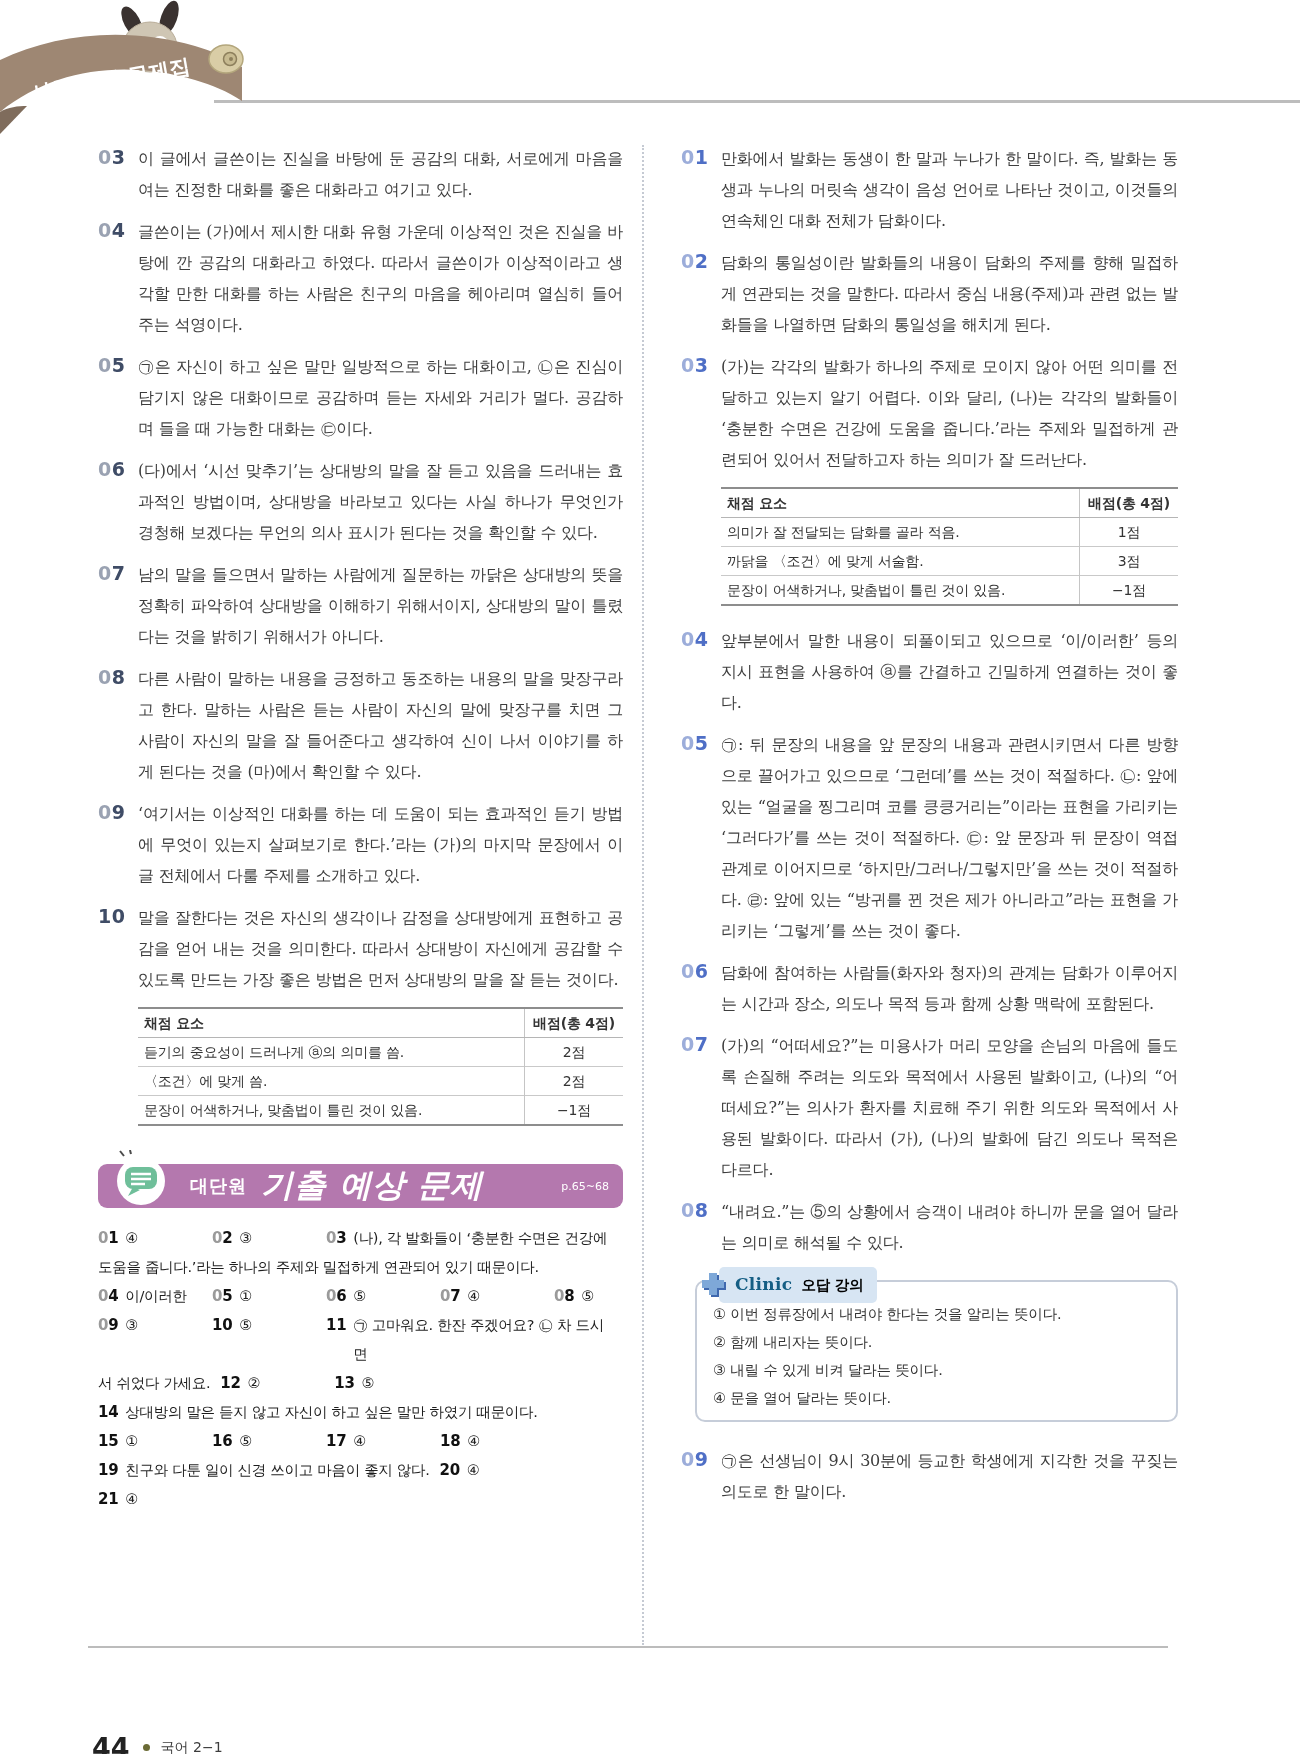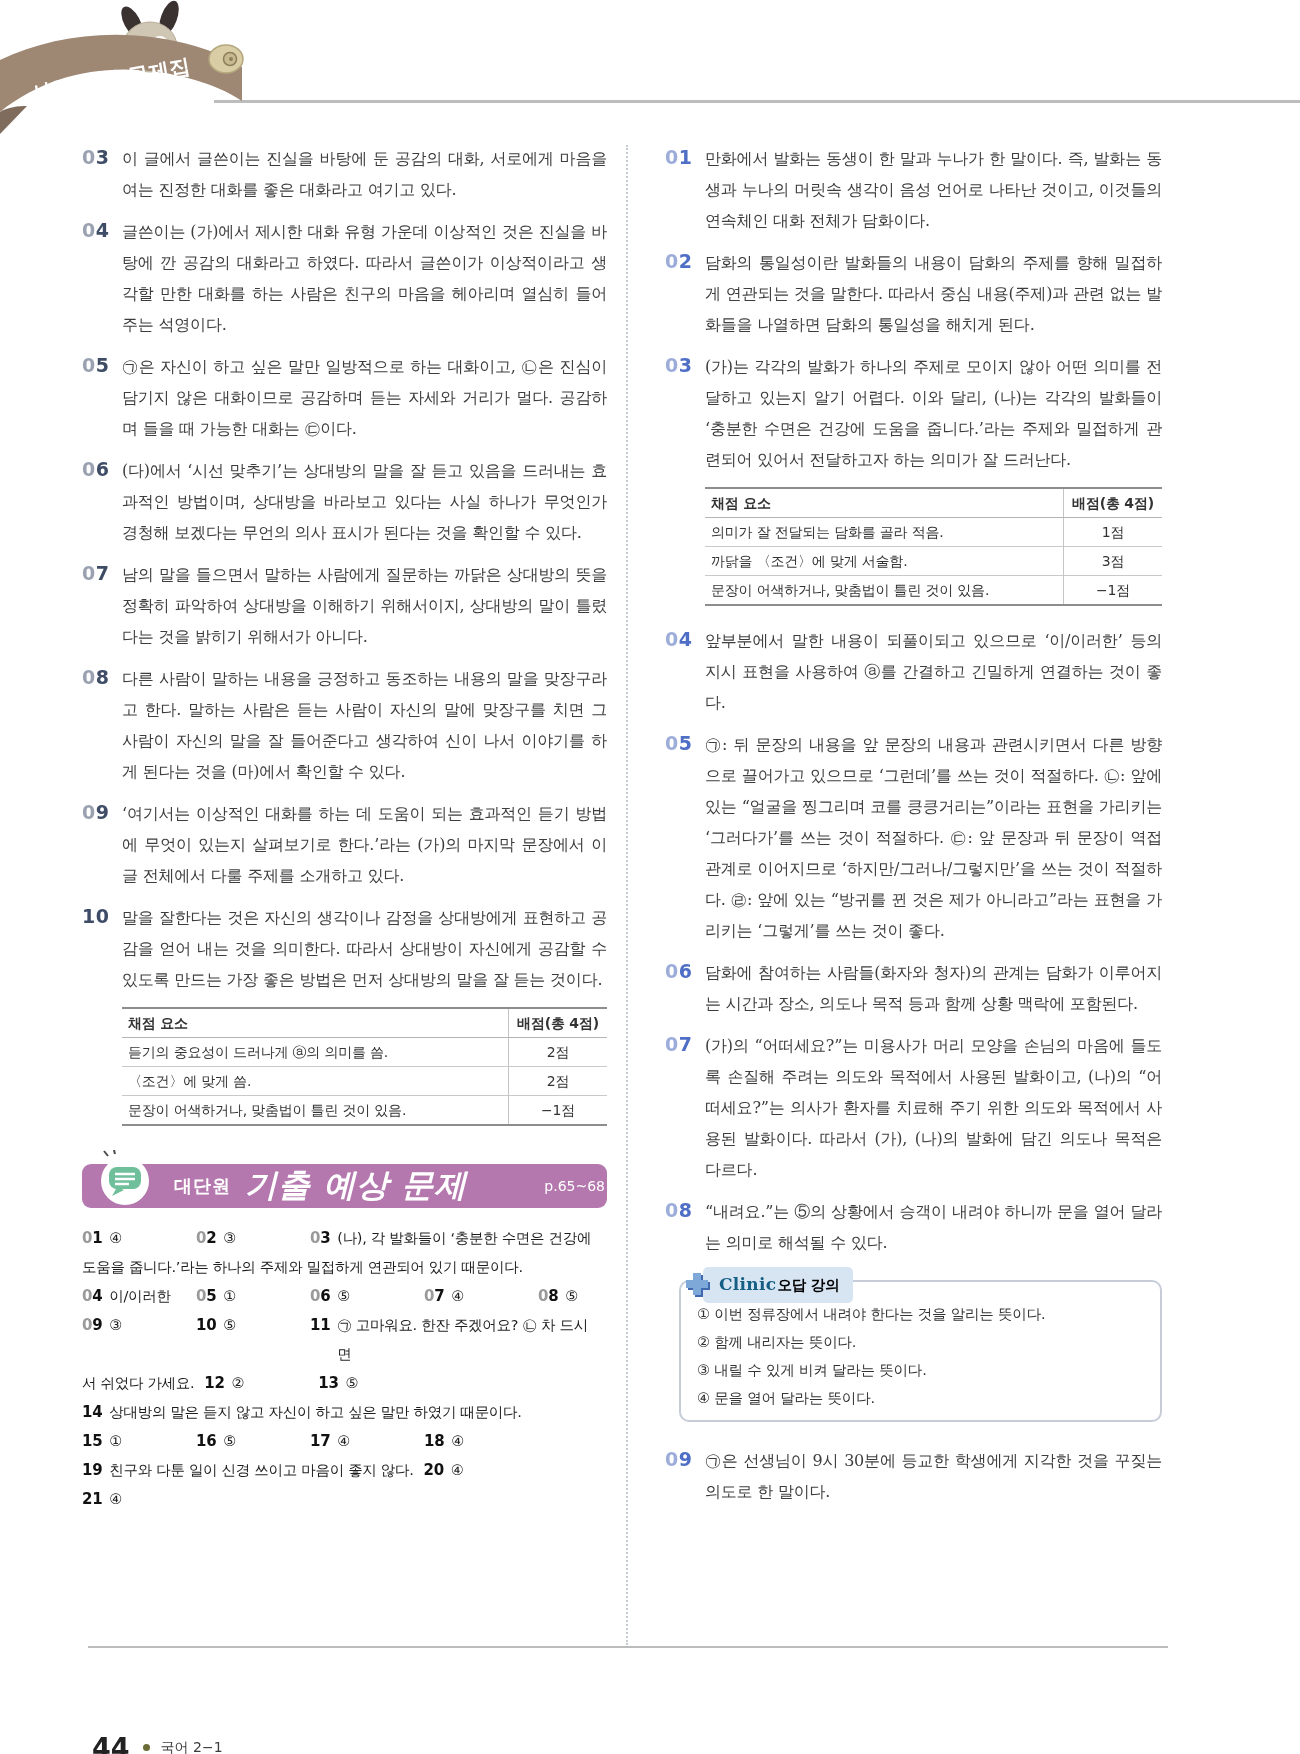--- a/index.html
+++ b/index.html
@@ -1,21 +1,21 @@
 <!DOCTYPE html>
 <html><head>
 <meta charset="utf-8">
 <style>
   html,body{margin:0;padding:0;}
   body{width:1300px;height:1754px;background:#ffffff;position:relative;overflow:hidden;
        font-family:"DejaVu Sans",sans-serif;color:#3d3d3d;}
   .page{position:absolute;inset:0;}
   .header-rule{position:absolute;left:214px;top:100px;right:0;height:3px;background:#bdbdbd;}
   .ribbon-wrap{position:absolute;left:0;top:0;width:270px;height:145px;}
-  .columns{position:absolute;left:82px;top:143px;width:1080px;display:flex;}
+  .columns{position:absolute;left:98px;top:143px;width:1080px;display:flex;}
   .col-left{width:525px;flex:0 0 525px;}
   .col-right{width:497px;flex:0 0 497px;margin-left:58px;}
   .col-divider{position:absolute;left:544px;top:2px;height:1500px;border-left:2px dotted #c5cad3;}
 
   .exp-item{display:flex;margin-bottom:11px;}
   .exp-num{flex:0 0 40px;width:40px;font-weight:800;font-size:19px;letter-spacing:.5px;padding-top:3px;}
   .exp-num .zero{opacity:1;}
   .col-left .exp-num{color:#3f4c66;}
   .col-left .exp-num .zero{color:#9aa2b2;}
   .col-right .exp-num{color:#4f6fc6;}
@@ -30,36 +30,36 @@
   table.score-table thead th{font-weight:700;border-bottom:1px solid #b5b5b5;}
   table.score-table tbody tr+tr td{border-top:1px solid #c9c9c9;}
   .pts{width:86px;text-align:center !important;border-left:1px solid #c5c5c5;}
 
   .banner{position:relative;margin-top:30px;height:44px;background:#b478ae;border-radius:9px;
           display:flex;align-items:center;color:#fff;}
   .banner-icon{position:absolute;left:14px;top:-14px;width:58px;height:58px;}
   .banner-badge{margin-left:92px;font-size:18px;font-weight:800;letter-spacing:1px;}
   .banner-title{margin-left:14px;font-size:32px;font-weight:800;font-style:italic;
                 font-family:"DejaVu Serif",serif;letter-spacing:1px;}
-  .banner-pages{margin-left:auto;margin-right:2px;font-size:14px;font-weight:400;}
+  .banner-pages{margin-left:auto;margin-right:14px;font-size:11px;font-weight:400;}
 
   .answer-grid{margin-top:16px;font-size:14.5px;color:#1d1d1d;letter-spacing:-0.3px;}
   .ag-row{display:flex;align-items:baseline;line-height:29px;}
   .ag-cell{display:flex;align-items:baseline;margin-right:10px;}
   .ag-cell.fixed{min-width:104px;}
   .ag-num{font-weight:800;font-size:15px;margin-right:7px;white-space:nowrap;color:#111;}
   .ag-num .zero{color:#9a9a9a;}
   .ag-text{font-weight:400;}
 
   .clinic{position:relative;margin:22px 0 12px -26px;border:2px solid #c6cdd9;border-radius:10px;
           padding:18px 16px 8px;background:#fff;}
   .clinic-header{position:absolute;top:-15px;left:0px;display:flex;align-items:center;}
   .plus-icon{width:30px;height:30px;margin-right:-8px;position:relative;z-index:2;}
   .clinic-pill{background:#d7e5f3;border-radius:5px;padding:2px 14px 3px 16px;
-               display:flex;align-items:baseline;gap:1px;}
+               display:flex;align-items:baseline;gap:9px;}
   .clinic-brand{font-weight:800;font-size:17px;color:#155e84;letter-spacing:.3px;}
   .clinic-label{font-size:14.5px;color:#000000;font-weight:700;}
   .clinic-body{font-size:14.5px;line-height:28px;color:#333;font-family:"DejaVu Sans",sans-serif;
                text-align:left;letter-spacing:-0.2px;}
 
   .footer-rule{position:absolute;left:88px;width:1080px;top:1646px;height:2px;background:#bcbcbc;}
   .footer{position:absolute;left:92px;top:1732px;display:flex;align-items:center;}
   .page-num{font-size:27px;font-weight:800;color:#222;}
   .footer-dot{width:7px;height:7px;border-radius:50%;background:#6b6b35;margin:0 11px 0 13px;}
   .book-label{font-size:14px;color:#3c3c3c;}

